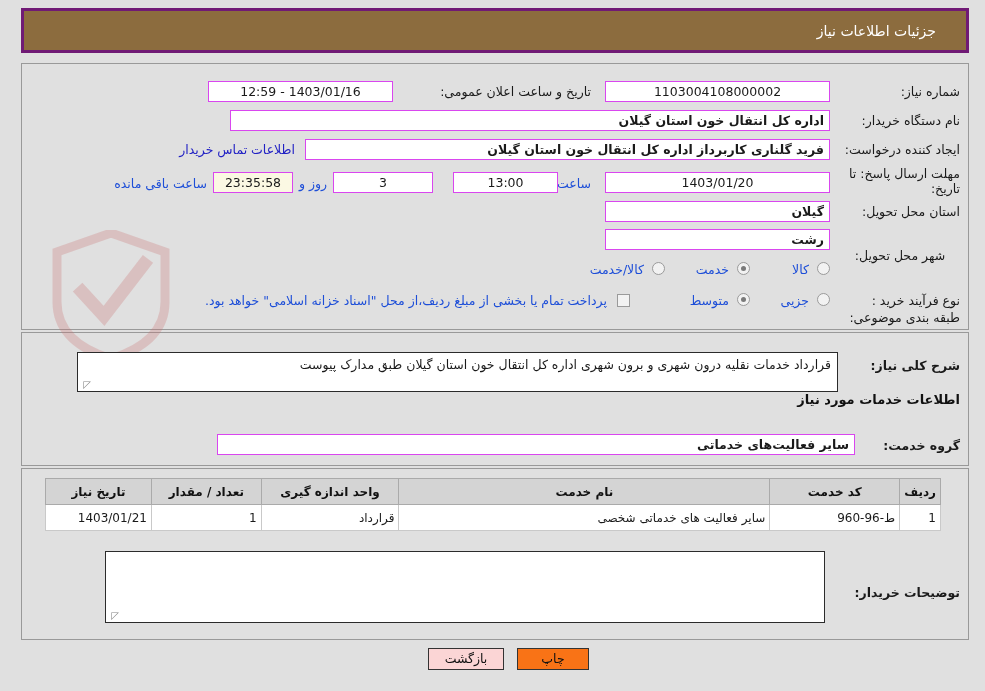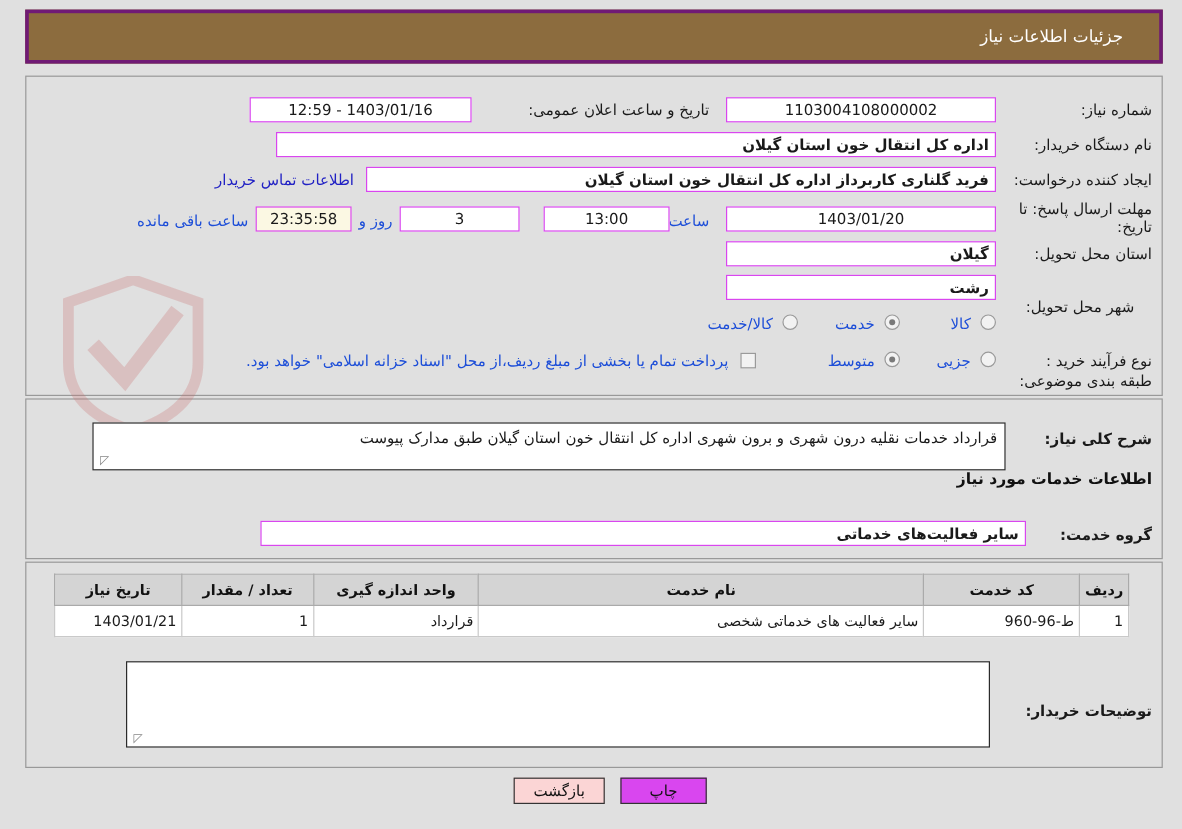--- a/index.html
+++ b/index.html
@@ -202,21 +202,21 @@
     border: 1px solid #333;
     font-size: 12.5px;
     font-family: "DejaVu Sans", "Liberation Sans", sans-serif;
     color: #111;
     height: 22px;
     line-height: 20px;
     text-align: center;
     cursor: pointer;
     z-index: 6;
   }
-  #btn-print  { left: 517px; top: 648px; width: 72px; background: #d946ef; }
+  #btn-print  { left: 517px; top: 648px; width: 72px; background: #f97316; }
   #btn-back   { left: 428px; top: 648px; width: 76px; background: #fbd5d5; }
 </style>
 </head>
 <body>
 
 <div id="watermark">
   <svg class="wm-shield" viewBox="0 0 118 132">
     <path d="M59 3 L113 22 L113 72 Q113 112 59 129 Q5 112 5 72 L5 22 Z" fill="none" stroke="rgba(200,110,110,0.28)" stroke-width="9"></path>
     <path d="M30 62 L52 86 L92 34" fill="none" stroke="rgba(200,110,110,0.28)" stroke-width="13" stroke-linecap="square"></path>
   </svg>

